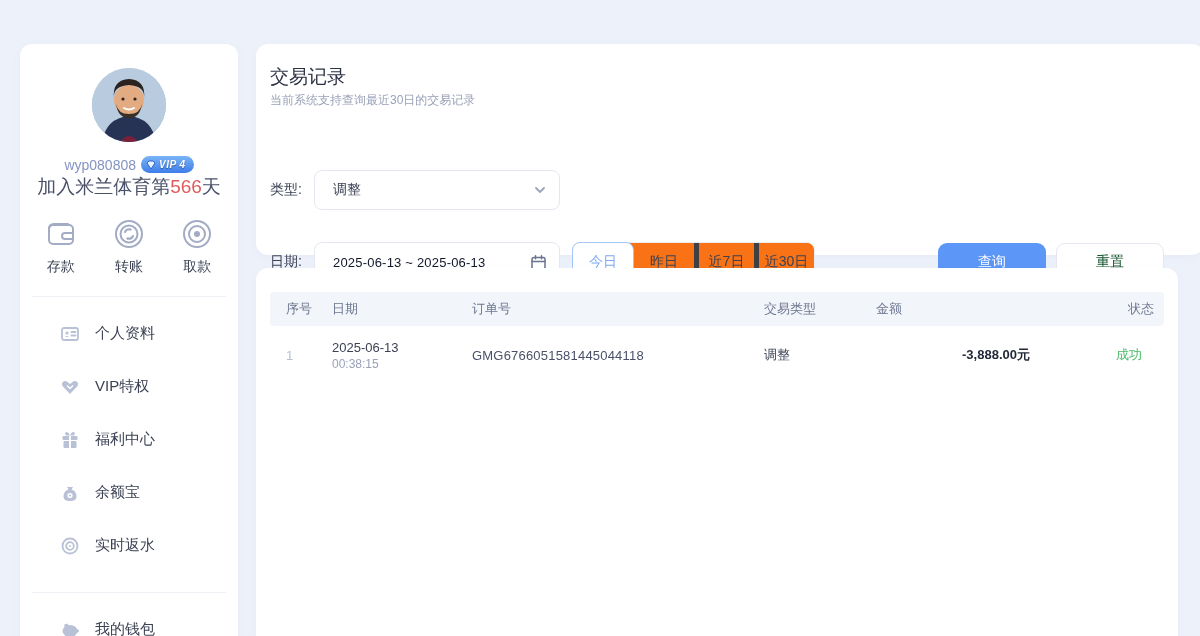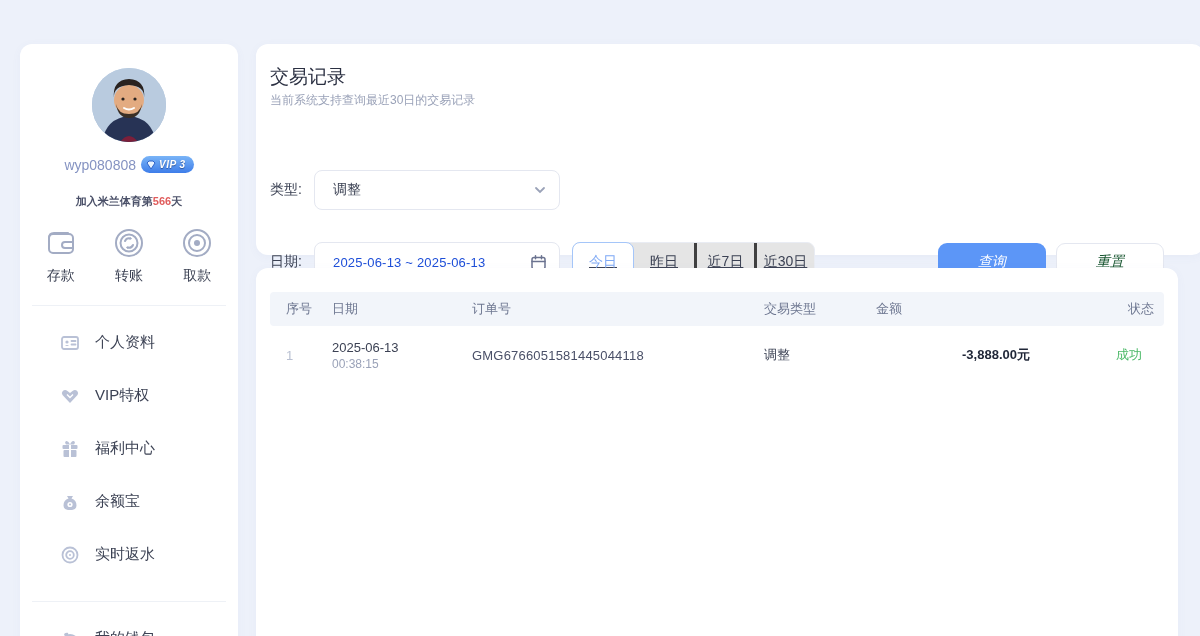--- a/index.html
+++ b/index.html
@@ -20,21 +20,21 @@
   }
   .username-row { margin-top:14px; display:flex; align-items:center; justify-content:center; gap:5px; }
   .username { font-size:14px; color:#8593c2; }
   .vip-badge {
     display:inline-flex; align-items:center; gap:2px;
     background:linear-gradient(180deg,#79b4f7,#3e7de9);
     border-radius:9px; padding:1px 8px 1px 4px; height:17px;
     color:#fff; font-size:10px; font-style:italic; font-weight:bold;
     text-shadow:0 1px 1px rgba(20,40,90,0.55); letter-spacing:0.5px;
   }
-  .join-line { margin-top:21px; font-size:11px; color:#4a5068;font-weight:bold; }
+  .join-line { margin-top:1px; font-size:19px; color:#4a5068; }
   .join-days { color:#e05c5c; }
   .quick-actions { margin:14px 22px 0; display:flex; justify-content:space-between;gap:31px; }
   .quick-action { width:54px; cursor:pointer; }
   .quick-action .qicon { height:40px; display:flex; align-items:center; justify-content:center; }
   .quick-action .qlabel { font-size:14px; color:#3c4254; margin-top:4px; }
   .divider { height:1px; background:#eef1f6; margin:20px 12px 0; }
   .menu { margin-top:10px; text-align:left; }
   .menu-item { display:flex; align-items:center; gap:15px; height:53px; padding-left:40px; cursor:pointer; }
   .menu-item .mlabel { font-size:15px; color:#3c4254; }
   .micon { width:20px; height:20px; display:flex; align-items:center; justify-content:center; }
@@ -45,38 +45,38 @@
   .page-subtitle { margin-top:2px; font-size:12px; color:#9aa2b8; }
   .filter-row { position:absolute; left:14px; display:flex; align-items:center; }
   .row-type { top:126px; }
   .row-date { top:198px; width:894px; }
   .filter-label { font-size:14px; color:#3c4254; width:44px; }
   .select-box, .date-box {
     width:246px; height:40px; border:1px solid #e4e7f0; border-radius:8px;
     display:flex; align-items:center; padding:0 12px 0 18px; background:#fff; cursor:pointer;
   }
   .select-value { flex:1; font-size:14px; color:#3c4254; text-align:left; }
-  .date-value { flex:1; font-size:13px; color:#1d4ed8; letter-spacing:0.2px; }
+  .date-value { flex:1; font-size:13px; color:#0f172a; letter-spacing:0.2px; }
   .range-group {
     margin-left:12px; display:flex; align-items:stretch; height:40px;
-    border:1px solid #e9ecf3; border-radius:8px; background:#e5e5e5; position:relative;text-decoration:underline;
+    border:1px solid #e9ecf3; border-radius:8px; background:#f97316; position:relative;
   }
   .range-btn {
     width:60px; display:flex; align-items:center; justify-content:center;
     font-size:14px; color:#3c4254; cursor:pointer; background:transparent; border:none;
-    border-left:3px solid #404040; font-family:inherit;
+    border-left:5px solid #404040; font-family:inherit;
   }
   .range-btn:first-child { border-left:none; }
   .range-btn.active {
     color:#7fa9f5; border:1px solid #a5c6f9; border-radius:8px;
     margin:-1px 0 -1px -1px; width:62px; background:#fff;
   }
   .range-btn.active + .range-btn { border-left:none; }
   .actions { margin-left:auto; display:flex; gap:10px; }
-  .btn { height:38px; width:108px; border-radius:9px; font-size:14px; cursor:pointer; font-family:inherit;font-style:italic; }
+  .btn { height:38px; width:108px; border-radius:9px; font-size:14px; cursor:pointer; font-family:inherit; }
   .btn-primary { background:#5c96f7; border:none; color:#fff; }
   .btn-plain { background:#fff; border:1px solid #e4e7f0; color:#14532d; }
 
   
   .table-card { left:256px; top:268px; width:922px; height:380px; padding:24px 14px; }
   .tgrid { display:grid; grid-template-columns:46px 140px 292px 112px 240px 1fr; align-items:center; padding:0 10px 0 16px; }
   .thead { background:#f2f5fa; border-radius:4px; height:34px; }
   .th { font-size:13px; color:#6e7791; text-align:left; }
   .th:last-child, .td-status { text-align:right; }
   .trow { min-height:58px; padding-top:6px; padding-bottom:6px; }
@@ -107,21 +107,21 @@
       <path d="M32 40 Q37 43 42 40" stroke="#fff" stroke-width="2" fill="none" stroke-linecap="round"></path>
     </svg>
   </div>
 
   <div class="username-row">
     <span class="username">wyp080808</span>
     <span class="vip-badge">
       <svg width="12" height="12" viewBox="0 0 12 12">
         <path d="M2 4 L4 2 L8 2 L10 4 L6 10 Z" fill="#eaf4ff" stroke="#2f63c9" stroke-width="1"></path>
       </svg>
-      <span>VIP 3</span>
+      <span>VIP 4</span>
     </span>
   </div>
 
   <div class="join-line">
     <span>加入米兰体育第</span><span class="join-days">566</span><span>天</span>
   </div>
 
   <div class="quick-actions">
     <div class="quick-action">
       <div class="qicon">

